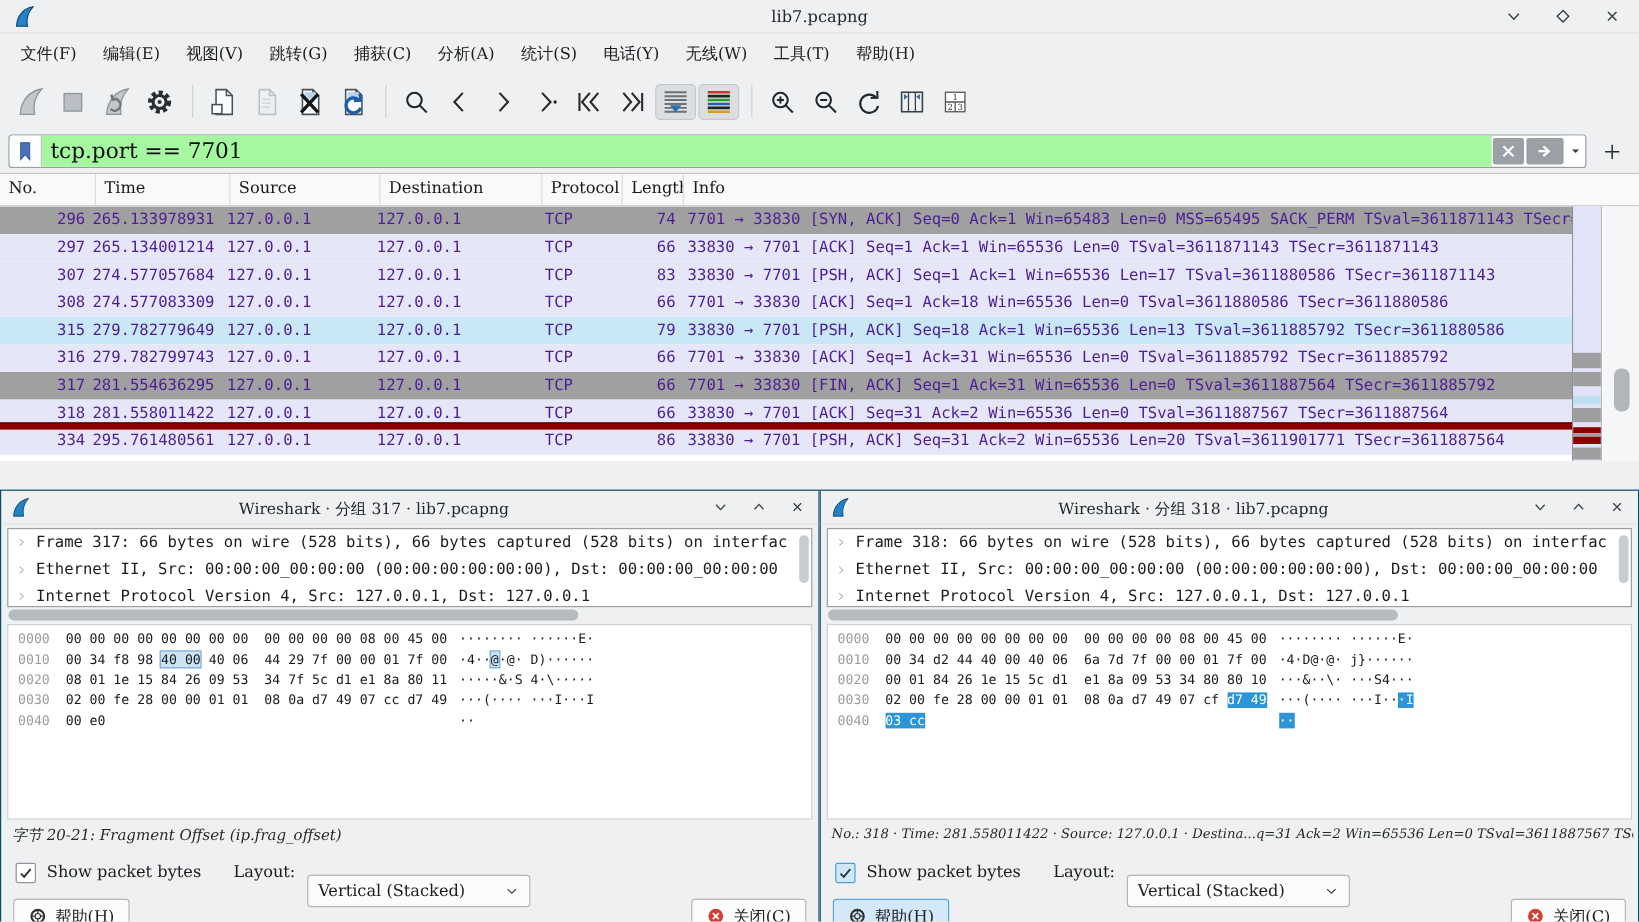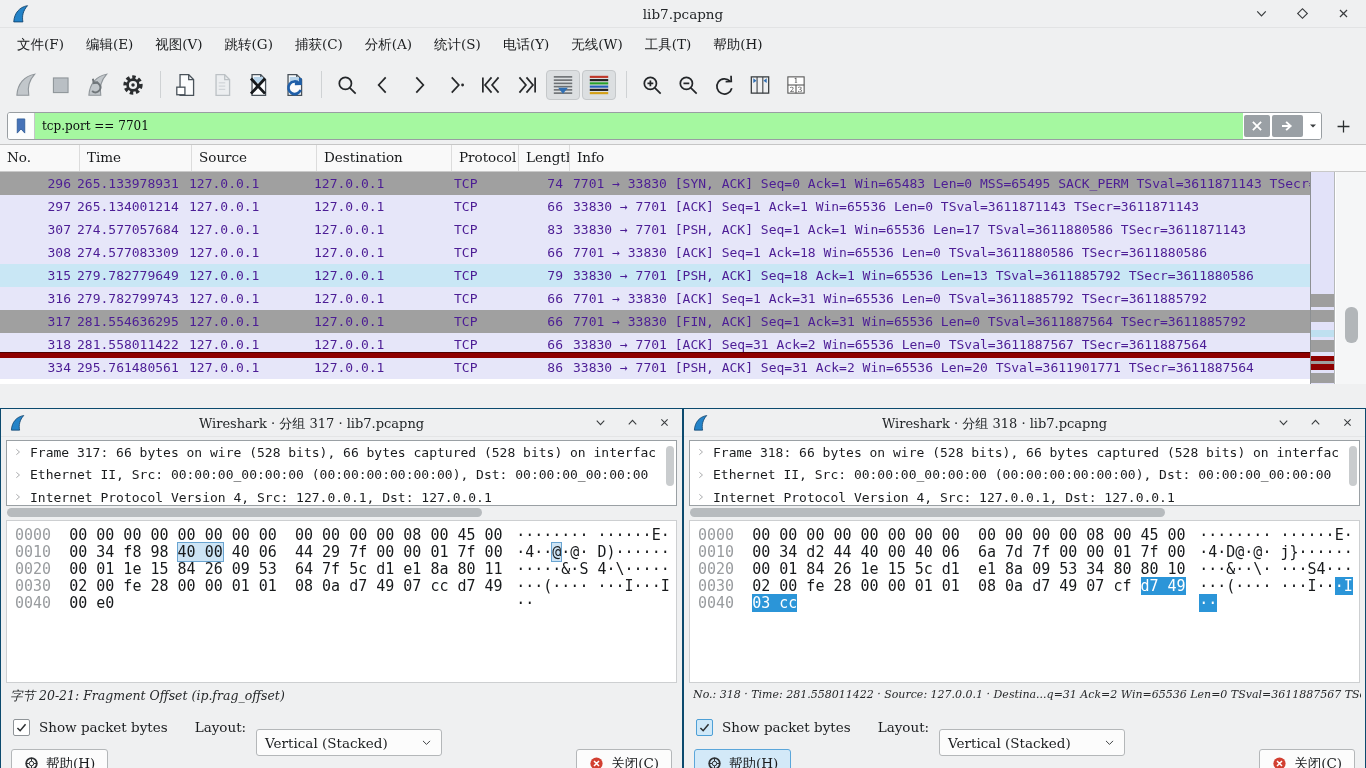--- a/index.html
+++ b/index.html
@@ -23,21 +23,21 @@
   .tbtn { width:34px; height:30px; margin-right:2px; display:flex; align-items:center; justify-content:center; border-radius:4px; }
   .tbtn.pressed { background:#dcdfe1; border:1px solid #c5c8ca; }
   .tbtn .ic { width:26px; height:26px; }
   .tsep { width:1px; height:27px; background:#cfd2d4; margin:0 8px; }
 
   
   .filterbar { position:absolute; top:108px; left:0; right:0; height:36px; display:flex; align-items:center; padding:0 7px; }
   .filter-box { flex:1; height:28px; background:#fff; border:1px solid #999ea2; border-radius:3px; display:flex; align-items:stretch; overflow:hidden; }
   .fb-bookmark { width:27px; background:#fcfdfd; border-right:1px solid #c4c7c9; display:flex; align-items:center; justify-content:center; }
   .fb-bookmark .ic { width:20px; height:20px; }
-  .fb-input { flex:1; background:#a5f8a0; display:flex; align-items:center; padding-left:7px; font-size:12px; color:#0c0e10; }
+  .fb-input { flex:1; background:#a5f8a0; display:flex; align-items:center; padding-left:7px; font-size:18px; color:#0c0e10; }
   .fb-btn { margin:2px 1px; border-radius:2px; background:#9aa0a5; display:flex; align-items:center; justify-content:center; }
   .fb-clear { width:26px; } .fb-apply { width:31px; }
   .fb-btn .ic { width:18px; height:18px; }
   .fb-caret { width:17px; display:flex; align-items:center; justify-content:center; background:#fff; }
   .fb-caret .ic { width:12px; height:12px; }
   .fb-add { width:32px; height:28px; margin-left:5px; display:flex; align-items:center; justify-content:center; }
   .fb-add .ic { width:19px; height:19px; }
 
   
   .packetlist { position:absolute; top:144px; left:0; right:0; height:240px; background:#fff; border-top:1px solid #c6c6c6; }
@@ -74,21 +74,21 @@
   .dlg-tree { position:absolute; top:31px; left:5px; right:5px; height:66px; background:#fff; border:1px solid #9aa0a4; overflow:hidden;
               font-family:"DejaVu Sans Mono", monospace; font-size:13px; }
   .tree-row { height:22.5px; display:flex; align-items:center; white-space:pre; overflow:hidden; }
   .tree-exp { width:10px; height:14px; margin:0 7px 0 6px; flex:none; }
   .tree-vthumb { position:absolute; right:2px; top:5px; width:8px; height:40px; background:#c9ccce; border-radius:4px; }
 
   .dlg-hscroll { position:absolute; top:99px; left:6px; right:6px; height:10px; }
   .hthumb { width:71%; height:9px; background:#b7bbbe; border-radius:5px; }
 
   .dlg-hex { position:absolute; top:111px; left:5px; right:5px; height:163px; background:#fff; border:1px solid #cdcfd1;
-             font-family:"DejaVu Sans Mono", monospace; font-size:15px; padding:5px 0 0 8px; overflow:hidden; }
+             font-family:"DejaVu Sans Mono", monospace; font-size:11px; padding:5px 0 0 8px; overflow:hidden; }
   .hex-line { height:17px; white-space:pre; }
   .hex-off { color:#999c9f; }
   .hex-bytes { display:inline-block; width:48ch; margin-left:2ch; color:#17191b; }
   .hex-ascii { margin-left:1.5ch; color:#17191b; }
   .hl-box { background:#cde4f5; outline:1px solid #69a4d1; }
   .hl-solid { background:#2b95d8; color:#fff; }
 
   .dlg-status { position:absolute; top:279px; left:9px; right:4px; font-style:italic; font-size:12.5px; color:#26282a; white-space:nowrap; overflow:hidden; }
   #dlg-right .dlg-status { font-size:11px; }
 
@@ -484,21 +484,21 @@
       <div class="tree-row"><span class="tree-exp"><svg viewBox="0 0 24 24" width="100%" height="100%">
             <path d="M8 5.5 L15.5 12 L8 18.5" fill="none" stroke="#6e7074" stroke-width="1.4"></path>
           </svg></span><span>Internet Protocol Version 4, Src: 127.0.0.1, Dst: 127.0.0.1</span></div>
     </div>
   <div class="dlg-hscroll">
       <div class="hthumb"></div>
     </div>
   <div class="dlg-hex" id="hex-317">
       <div class="hex-line"><span class="hex-off">0000</span><span class="hex-bytes"><span>00 00 00 00 00 00 00 00  00 00 00 00 08 00 45 00</span></span><span class="hex-ascii"><span>········ ······E·</span></span></div>
       <div class="hex-line"><span class="hex-off">0010</span><span class="hex-bytes"><span>00 34 f8 98 </span><span class="hl-box">40 00</span><span> 40 06  44 29 7f 00 00 01 7f 00</span></span><span class="hex-ascii"><span>·4··</span><span class="hl-box">@</span><span>·@· D)······</span></span></div>
-      <div class="hex-line"><span class="hex-off">0020</span><span class="hex-bytes"><span>00 01 1e 15 84 26 09 53  64 7f 5c d1 e1 8a 80 11</span></span><span class="hex-ascii"><span>·····&amp;·S 4·\·····</span></span></div>
+      <div class="hex-line"><span class="hex-off">0020</span><span class="hex-bytes"><span>08 01 1e 15 84 26 09 53  34 7f 5c d1 e1 8a 80 11</span></span><span class="hex-ascii"><span>·····&amp;·S 4·\·····</span></span></div>
       <div class="hex-line"><span class="hex-off">0030</span><span class="hex-bytes"><span>02 00 fe 28 00 00 01 01  08 0a d7 49 07 cc d7 49</span></span><span class="hex-ascii"><span>···(···· ···I···I</span></span></div>
       <div class="hex-line"><span class="hex-off">0040</span><span class="hex-bytes"><span>00 e0</span></span><span class="hex-ascii"><span>··</span></span></div>
     </div>
   <div class="dlg-status">字节 20-21: Fragment Offset (ip.frag_offset)</div>
   <div class="dlg-controls">
     <span class="cbx">
         <span class="ic">
           <svg viewBox="0 0 24 24" width="100%" height="100%">
             <path d="M4.5 13 L9.5 18 L19.5 6" fill="none" stroke="#2c2f31" stroke-width="2.8"></path>
           </svg>

